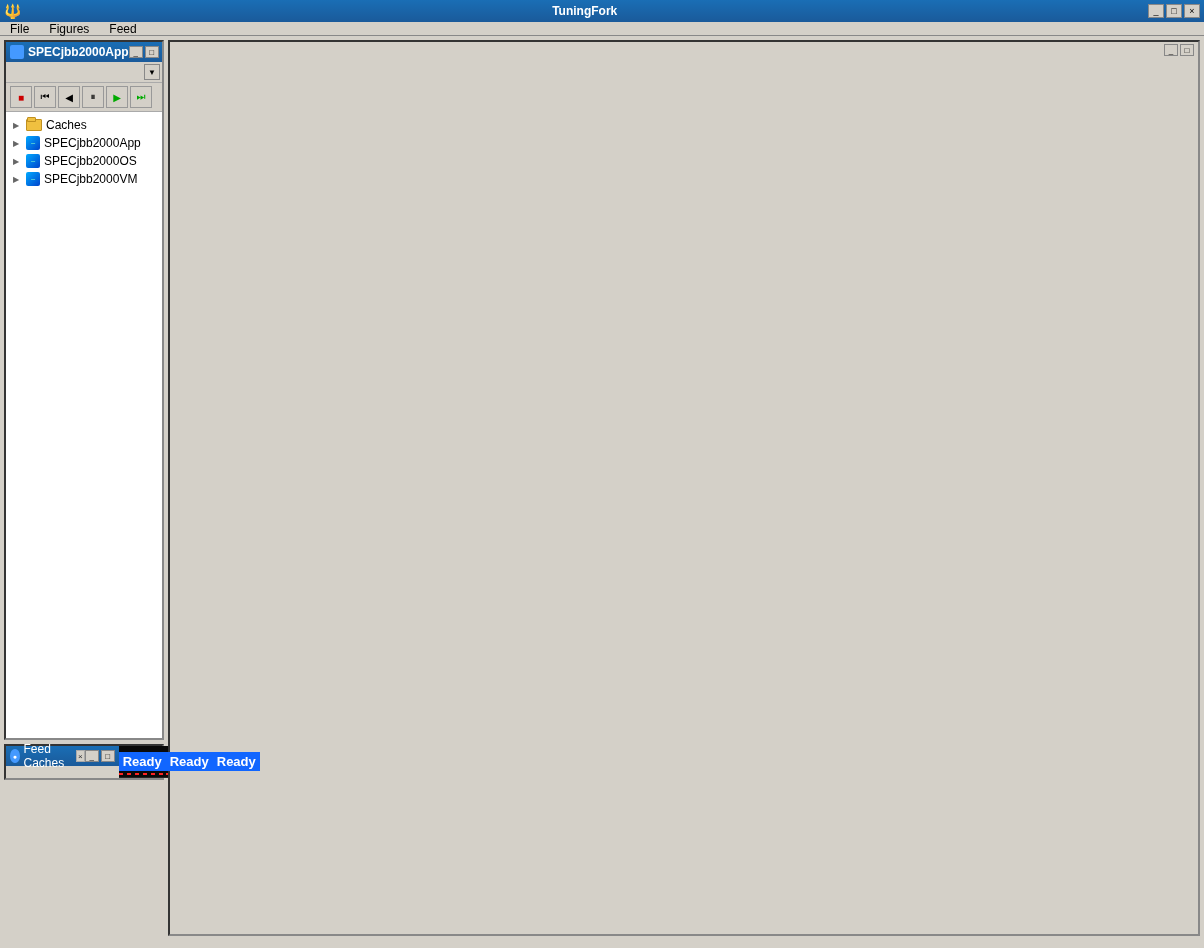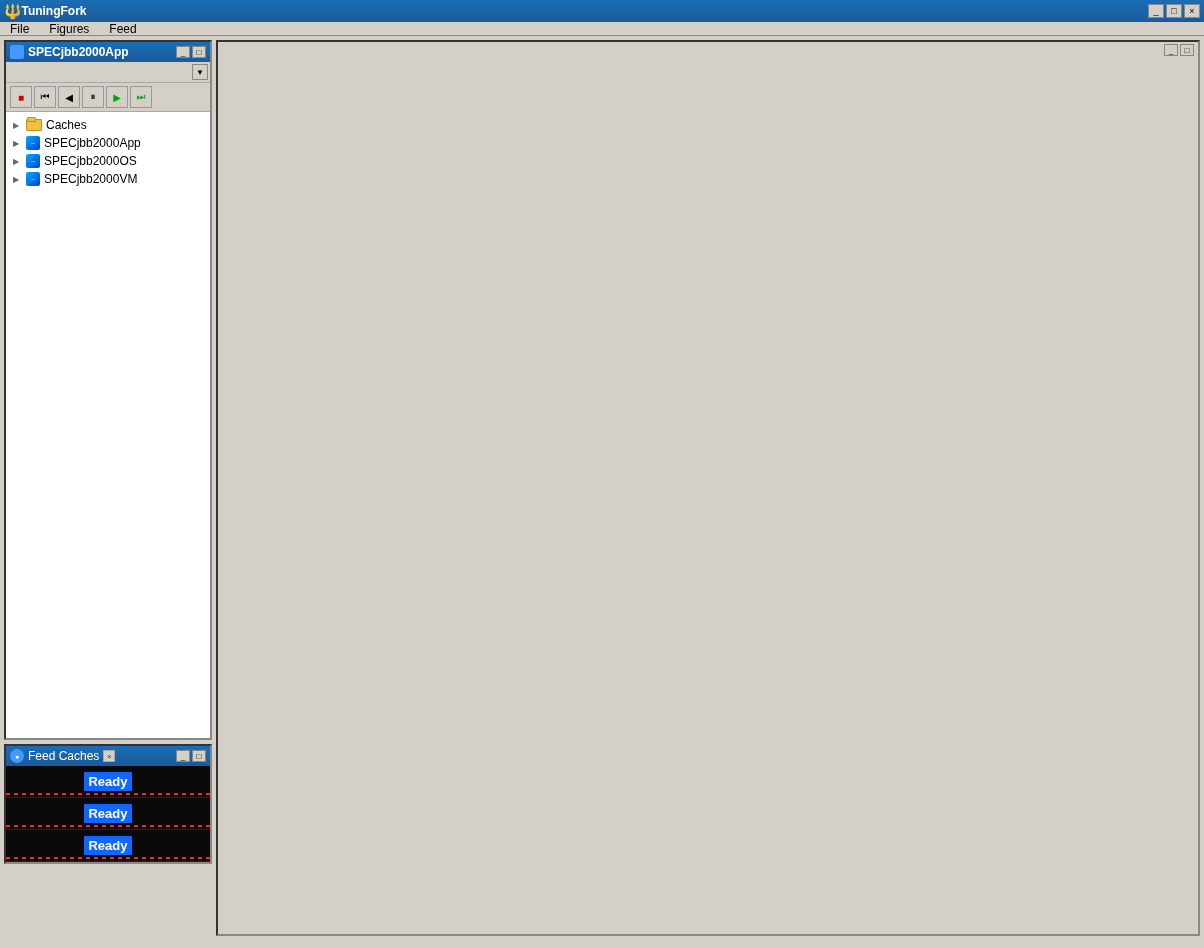--- a/index.html
+++ b/index.html
@@ -20,21 +20,21 @@
       padding: 3px 0;
       font-size: 12px;
       font-weight: bold;
       display: flex;
       align-items: center;
       justify-content: space-between;
       height: 22px;
     }
     .title-bar-title {
       flex: 1;
-      text-align: left;
+      text-align: center;
     }
     .title-bar-controls {
       display: flex;
       gap: 2px;
       padding-right: 4px;
     }
     .title-btn {
       width: 16px;
       height: 14px;
       background: #d4d0c8;
@@ -69,21 +69,21 @@
 
     
     .main-layout {
       display: flex;
       flex-direction: row;
       height: calc(948px - 44px);
     }
 
     
     .left-panel {
-      width: 216px;
+      width: 168px;
       display: flex;
       flex-direction: column;
       gap: 0;
     }
 
     
     .tree-panel {
       background: #d4d0c8;
       border: 2px inset #888;
       margin: 4px;
@@ -241,21 +241,21 @@
       color: #88ffcc;
       font-size: 8px;
     }
 
     
     .feed-panel {
       background: #d4d0c8;
       border: 2px inset #888;
       margin: 0 4px 4px 4px;
       display: flex;
-      flex-direction: column;
+      flex-direction: row;
     }
     .feed-panel-title {
       background: linear-gradient(to bottom, #1a6eb5, #1a5a9a);
       color: white;
       display: flex;
       align-items: center;
       justify-content: space-between;
       padding: 2px 4px;
       font-size: 12px;
       height: 20px;

